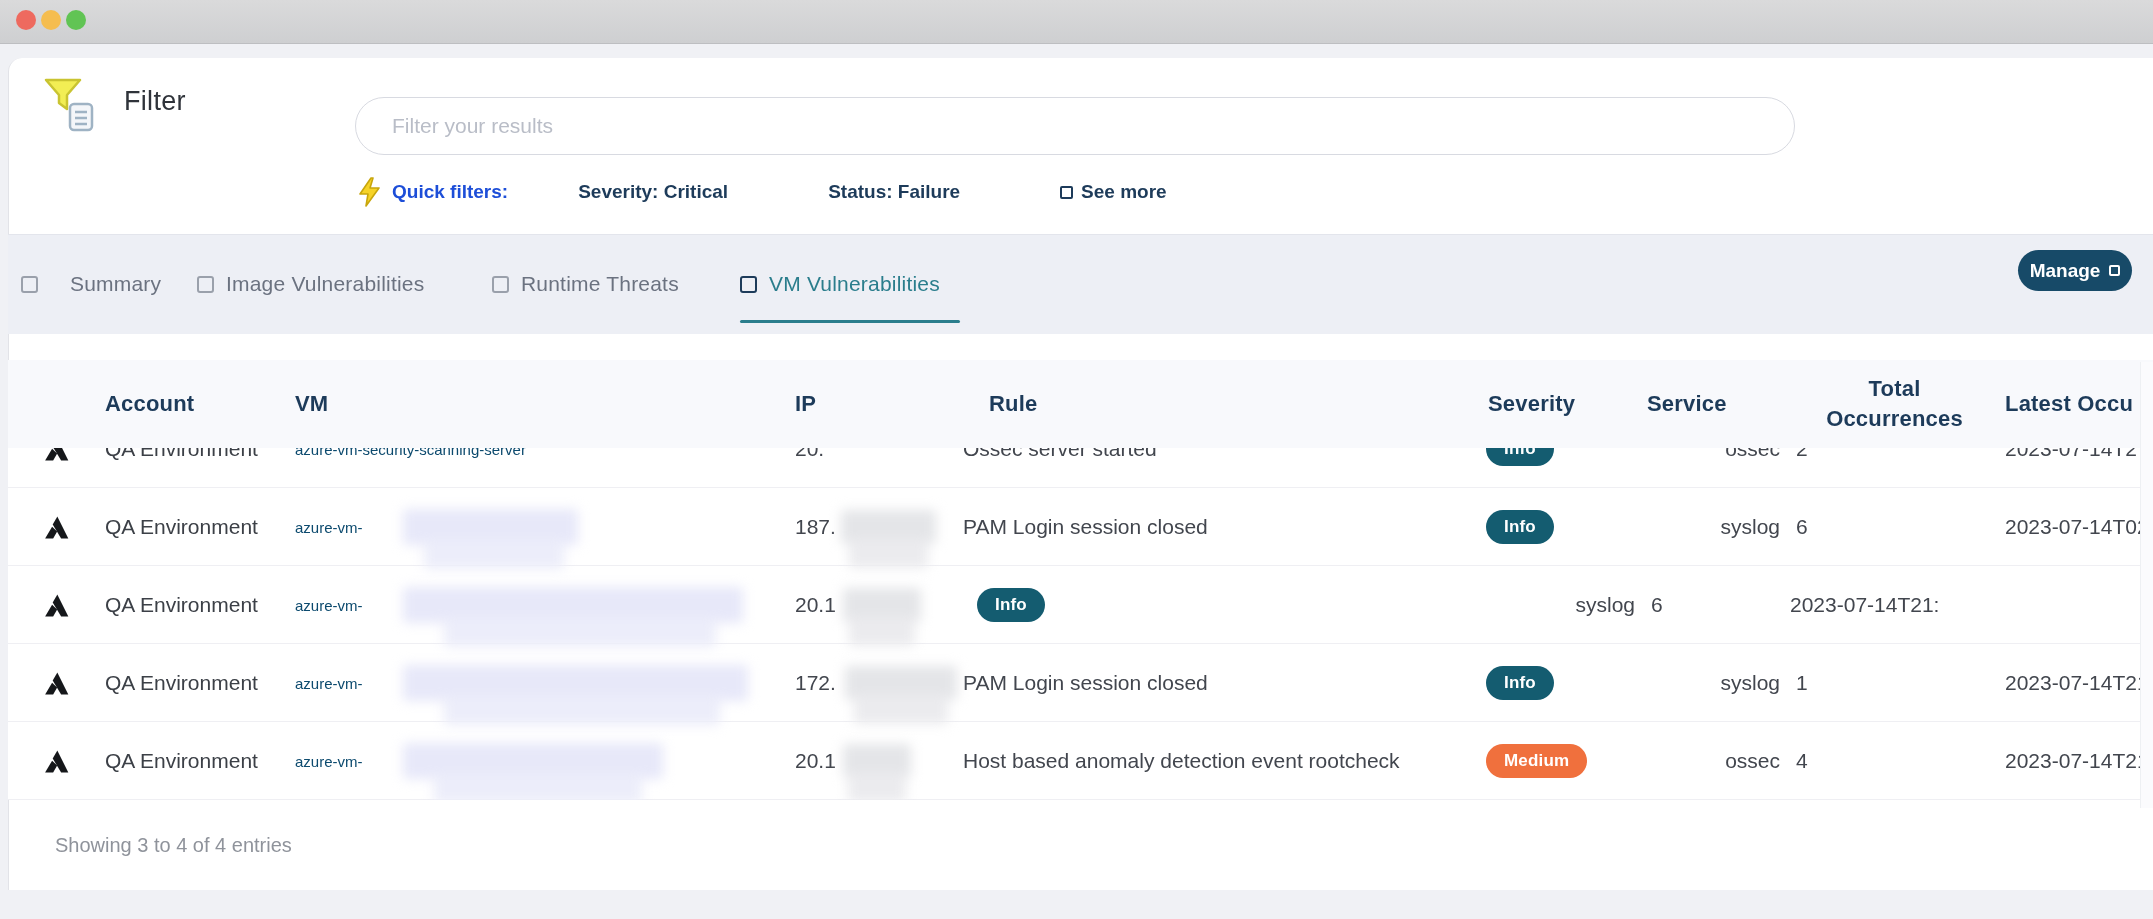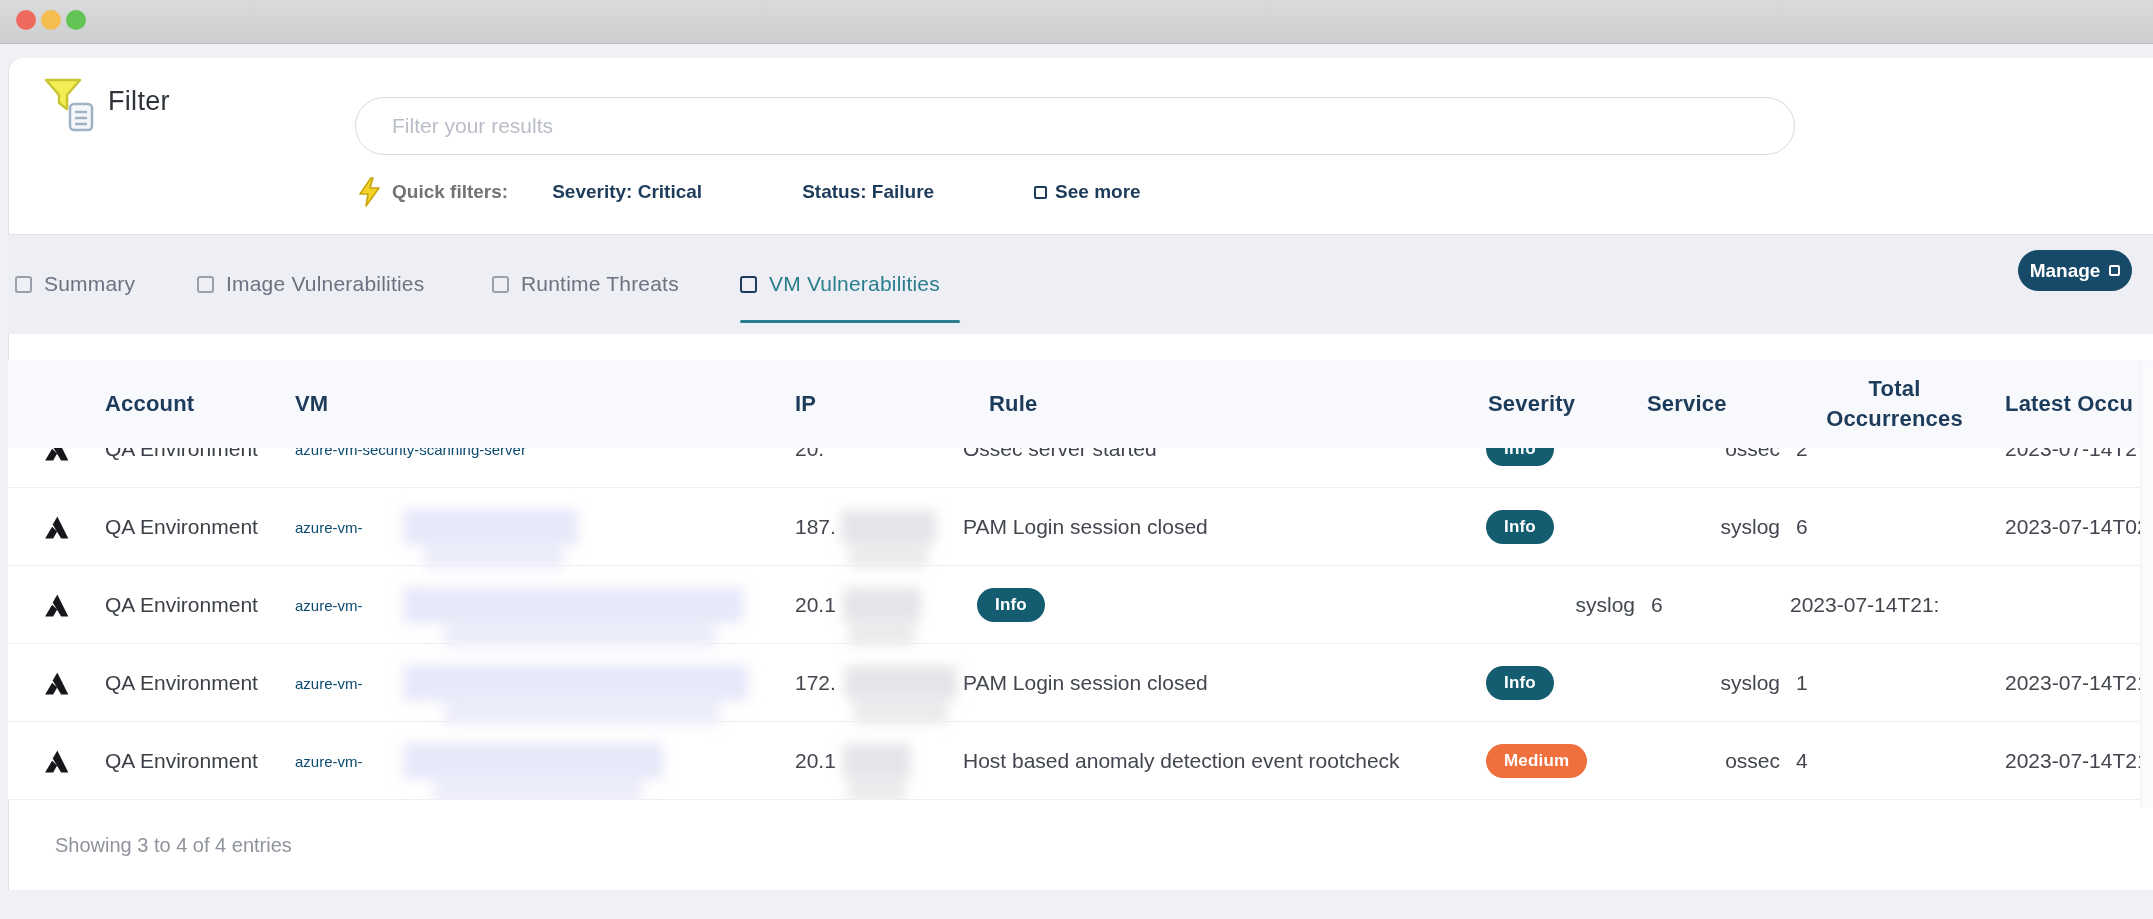--- a/index.html
+++ b/index.html
@@ -20,46 +20,46 @@
     background:#ffffff; border-left:1px solid #e2e3e8; border-top-left-radius:14px; }
   .tabstrip-bg { position:absolute; left:8px; top:234px; width:2145px; height:100px;
     background:#edeff5; border-top:1px solid #e3e5ec; }
   .thead-bg { position:absolute; left:8px; top:360px; width:2145px; height:88px;
     background:#f8f9fc; z-index:3; }
   .scroll-gutter { position:absolute; right:0; top:362px; width:13px; height:446px;
     background:#fbfbfd; border-left:1px solid #eef0f3; z-index:6; }
 
   
   .funnel-wrap { position:absolute; left:40px; top:74px; width:58px; height:58px; }
-  .filter-title { position:absolute; left:108px; top:86px; font-size:27px; color:#2f333a;
+  .filter-title { position:absolute; left:124px; top:86px; font-size:27px; color:#2f333a;
     font-weight:500; letter-spacing:.3px; }
   .filter-input { position:absolute; left:355px; top:97px; width:1440px; height:58px;
     border:1.5px solid #d8dae1; border-radius:29px; background:#fff; padding:0 36px;
     font-size:21px; color:#3c4047; outline:none; font-family:"Liberation Sans",sans-serif; }
   .filter-input::placeholder { color:#b9bdc7; }
   .quickbar { position:absolute; left:356px; top:176px; height:32px; display:flex;
     align-items:center; }
   .bolt { width:26px; height:30px; margin-right:10px; }
-  .qf-label { font-size:19px; font-weight:700; color:#737373; margin-right:44px; }
+  .qf-label { font-size:19px; font-weight:700; color:#1d4ed8; margin-right:70px; }
   .qf-link { font-size:19px; font-weight:700; color:#1d3b5a; margin-right:100px; cursor:pointer; }
   .see-more { display:flex; align-items:center; cursor:pointer; }
   .see-more .sq { width:13px; height:13px; border:2.5px solid #1d3b5a; border-radius:2px;
     margin-right:8px; }
   .see-more .lbl { font-size:19px; font-weight:600; color:#1d3b5a; }
 
   
   .tab { position:absolute; top:272px; display:flex; align-items:center; cursor:pointer; }
   .tab .cbox { width:17px; height:17px; border:2.5px solid #9aa0ab; border-radius:3px;
     margin-right:12px; background:transparent; }
   .tab .tlabel { font-size:21px; color:#6b7280; letter-spacing:.2px; }
   .tab.active .cbox { border-color:#1d3b5a; }
   .tab.active .tlabel { color:#2a7d8c; font-weight:500; }
   .tab-underline { position:absolute; left:740px; top:320px; width:220px; height:3px;
     background:#2a7d8c; border-radius:2px; }
-  .tab-summary { left:15px; } .tab-image { left:197px; }
+  .tab-summary { left:21px;gap:20px; } .tab-image { left:197px; }
   .tab-runtime { left:492px; } .tab-vm { left:740px; }
 
   .manage-btn { position:absolute; left:2018px; top:250px; width:114px; height:41px;
     background:#174a68; border:none; border-radius:21px; color:#fff; font-size:19px;
     font-weight:600; display:flex; align-items:center; justify-content:center; gap:9px;
     cursor:pointer; font-family:"Liberation Sans",sans-serif; }
   .manage-btn .msq { width:11px; height:11px; border:2px solid #fff; border-radius:2px; }
 
   
   .grid-cols { display:grid;

